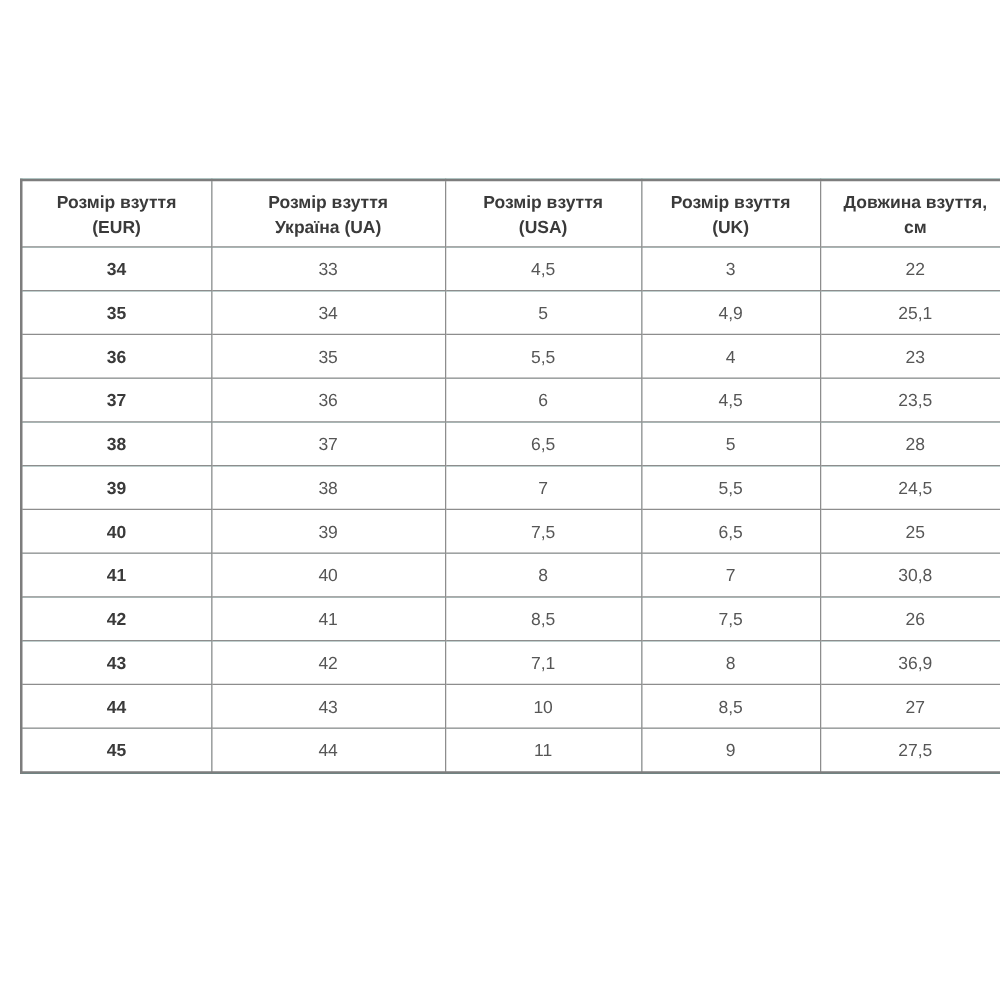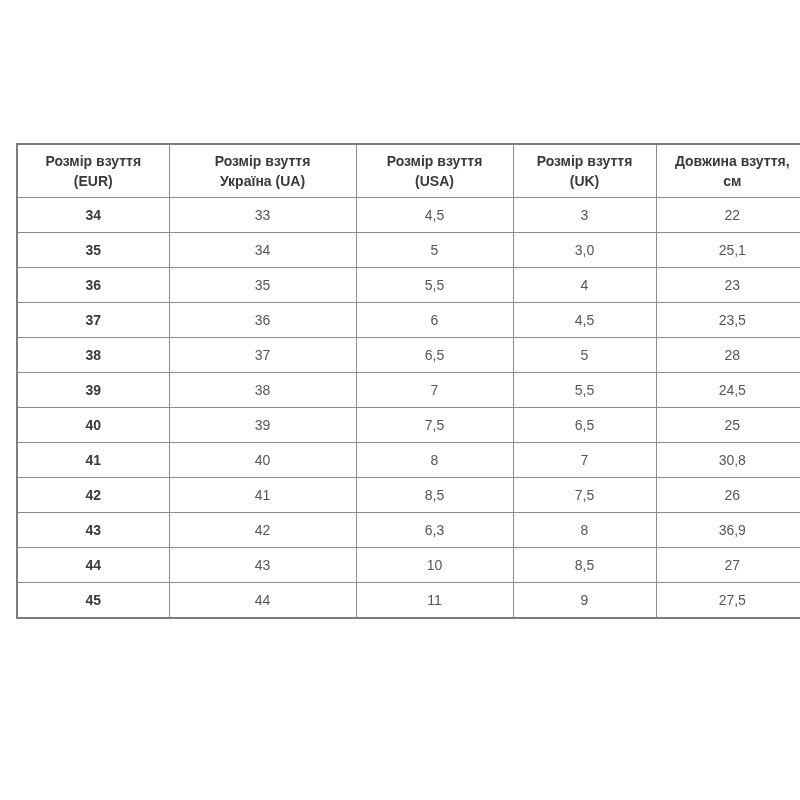--- a/index.html
+++ b/index.html
@@ -90,21 +90,21 @@
         <td class="eur">34</td>
         <td>33</td>
         <td>4,5</td>
         <td>3</td>
         <td>22</td>
       </tr>
       <tr>
         <td class="eur">35</td>
         <td>34</td>
         <td>5</td>
-        <td>3,0</td>
+        <td>4,9</td>
         <td>25,1</td>
       </tr>
       <tr>
         <td class="eur">36</td>
         <td>35</td>
         <td>5,5</td>
         <td>4</td>
         <td>23</td>
       </tr>
       <tr>
@@ -145,21 +145,21 @@
       <tr>
         <td class="eur">42</td>
         <td>41</td>
         <td>8,5</td>
         <td>7,5</td>
         <td>26</td>
       </tr>
       <tr>
         <td class="eur">43</td>
         <td>42</td>
-        <td>6,3</td>
+        <td>7,1</td>
         <td>8</td>
         <td>36,9</td>
       </tr>
       <tr>
         <td class="eur">44</td>
         <td>43</td>
         <td>10</td>
         <td>8,5</td>
         <td>27</td>
       </tr>

